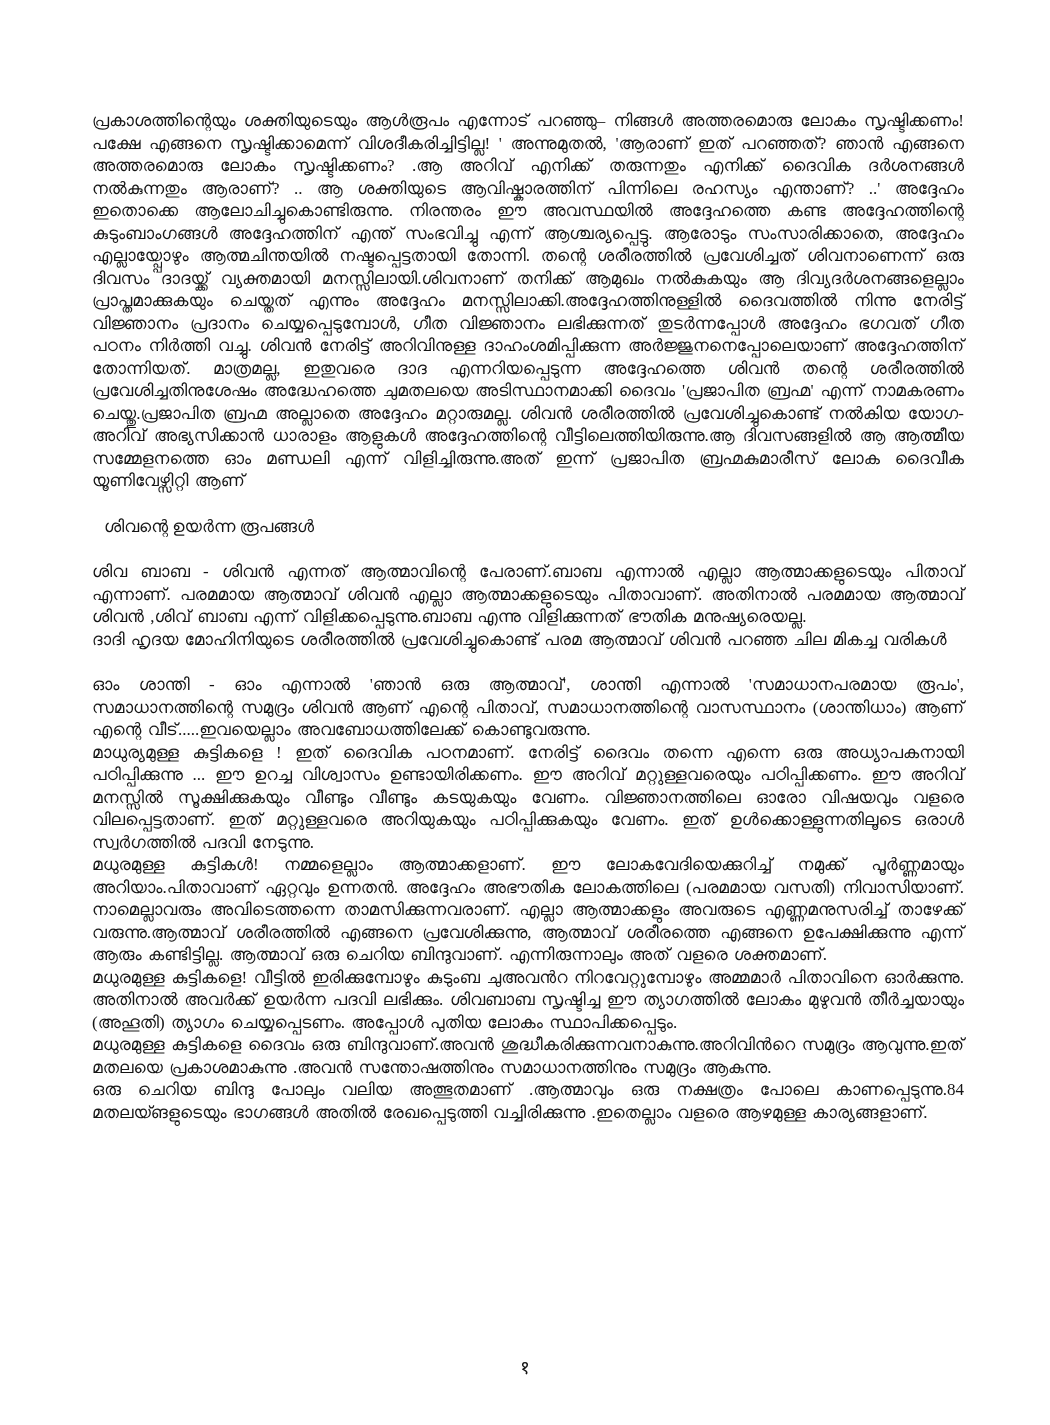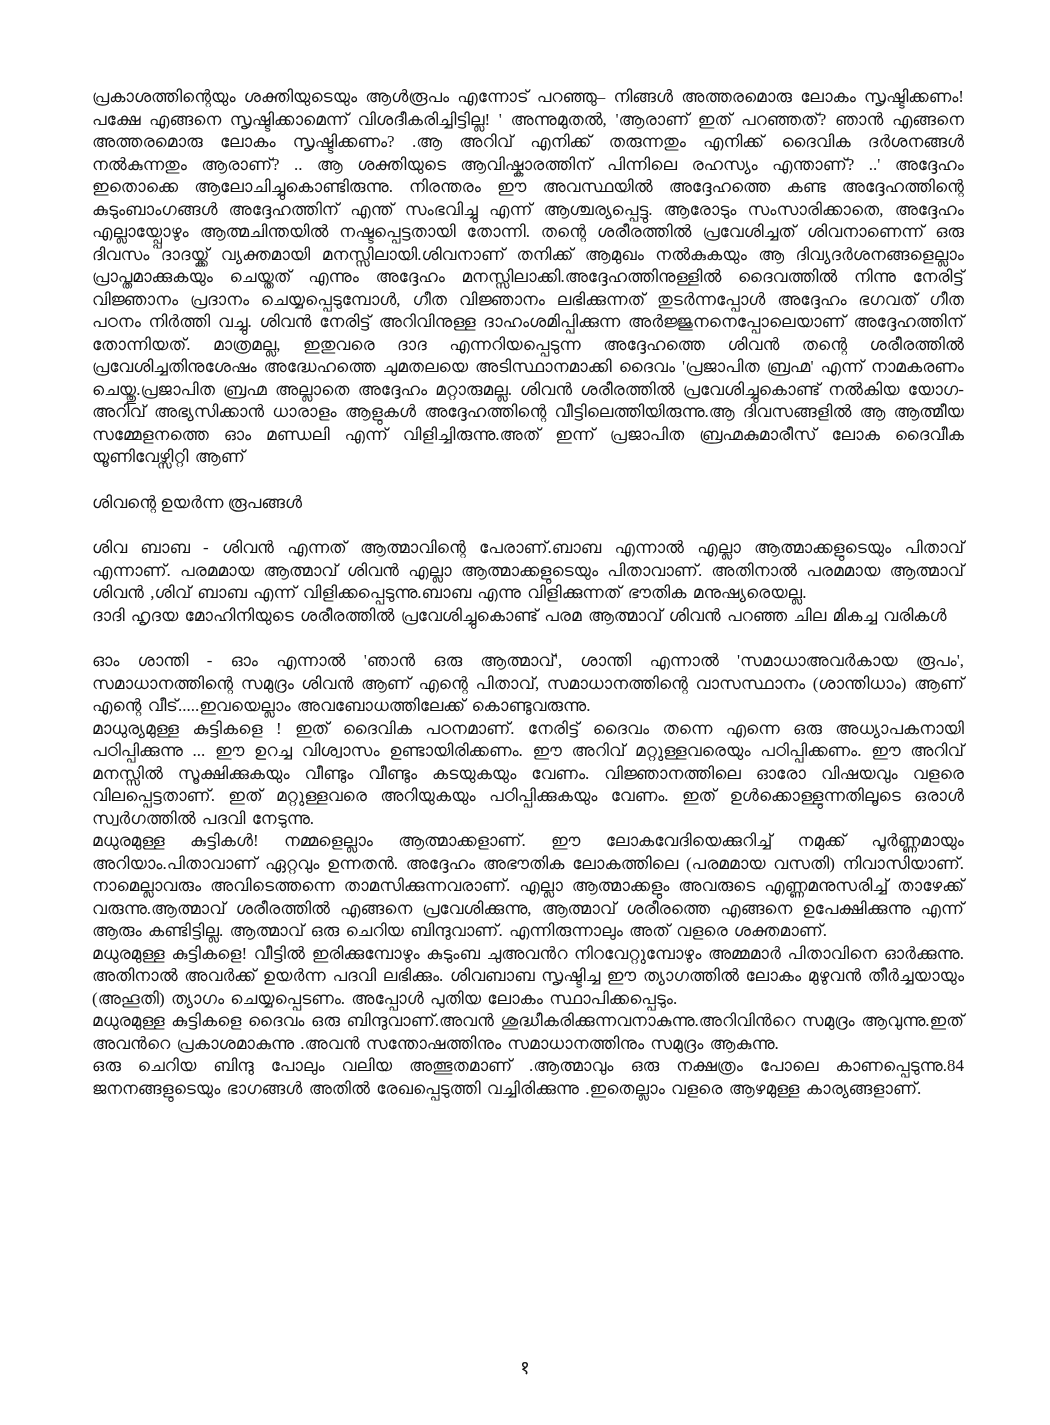--- a/index.html
+++ b/index.html
@@ -7,42 +7,42 @@
     padding: 0;
     background: #ffffff;
   }
   .page {
     position: relative;
     width: 1050px;
     height: 1425px;
     margin: 0 auto;
     background: #ffffff;
     box-sizing: border-box;
-    padding: 86px 86px 0 92px;
+    padding: 110px 86px 0 92px;
     font-family: "Liberation Serif", "DejaVu Serif", serif;
     color: #151515;
     overflow: hidden;
   }
   .text-column {
     width: 100%;
   }
   .para {
     margin: 0;
     font-size: 17px;
     line-height: 22.5px;
     text-align: justify;
     text-justify: inter-word;
     word-spacing: 2px;
     color: #151515;
   }
   .para.gap-after {
     margin-bottom: 23px;
   }
   .heading {
-    margin: 0;
+    margin: 12px;
     font-size: 17px;
     line-height: 22.5px;
     text-align: left;
     color: #151515;
   }
   .heading.gap-after {
     margin-bottom: 23px;
   }
   .page-number {
     position: absolute;
@@ -57,21 +57,21 @@
 </style>
 </head>
 <body>
 
 <div class="page">
   <div class="text-column" id="text-column">
       <p class="para gap-after">പ്രകാശത്തിന്റെയും ശക്തിയുടെയും ആൾരൂപം എന്നോട് പറഞ്ഞു– നിങ്ങൾ അത്തരമൊരു ലോകം സൃഷ്ടിക്കണം! പക്ഷേ എങ്ങനെ സൃഷ്ടിക്കാമെന്ന് വിശദീകരിച്ചിട്ടില്ല! ' അന്നുമുതൽ, 'ആരാണ് ഇത് പറഞ്ഞത്? ഞാൻ എങ്ങനെ അത്തരമൊരു ലോകം സൃഷ്ടിക്കണം? .ആ അറിവ് എനിക്ക് തരുന്നതും എനിക്ക് ദൈവിക ദർശനങ്ങൾ നൽകുന്നതും ആരാണ്? .. ആ ശക്തിയുടെ ആവിഷ്കാരത്തിന് പിന്നിലെ രഹസ്യം എന്താണ്? ..' അദ്ദേഹം ഇതൊക്കെ ആലോചിച്ചുകൊണ്ടിരുന്നു. നിരന്തരം ഈ അവസ്ഥയിൽ അദ്ദേഹത്തെ കണ്ട അദ്ദേഹത്തിന്റെ കുടുംബാംഗങ്ങൾ അദ്ദേഹത്തിന് എന്ത് സംഭവിച്ചു എന്ന് ആശ്ചര്യപ്പെട്ടു. ആരോടും സംസാരിക്കാതെ, അദ്ദേഹം എല്ലായ്പ്പോഴും ആത്മചിന്തയിൽ നഷ്ടപ്പെട്ടതായി തോന്നി. തന്റെ ശരീരത്തിൽ പ്രവേശിച്ചത് ശിവനാണെന്ന് ഒരു ദിവസം ദാദയ്ക്ക് വ്യക്തമായി മനസ്സിലായി.ശിവനാണ് തനിക്ക് ആമുഖം നൽകുകയും ആ ദിവ്യദർശനങ്ങളെല്ലാം പ്രാപ്തമാക്കുകയും ചെയ്തത് എന്നും അദ്ദേഹം മനസ്സിലാക്കി.അദ്ദേഹത്തിനുള്ളിൽ ദൈവത്തിൽ നിന്നു നേരിട്ട് വിജ്ഞാനം പ്രദാനം ചെയ്യപ്പെടുമ്പോൾ, ഗീത വിജ്ഞാനം ലഭിക്കുന്നത് തുടർന്നപ്പോൾ അദ്ദേഹം ഭഗവത് ഗീത പഠനം നിർത്തി വച്ചു. ശിവൻ നേരിട്ട് അറിവിനുള്ള ദാഹംശമിപ്പിക്കുന്ന അർജ്ജുനനെപ്പോലെയാണ് അദ്ദേഹത്തിന് തോന്നിയത്. മാത്രമല്ല, ഇതുവരെ ദാദ എന്നറിയപ്പെടുന്ന അദ്ദേഹത്തെ ശിവൻ തന്റെ ശരീരത്തിൽ പ്രവേശിച്ചതിനുശേഷം അദ്ധേഹത്തെ ചുമതലയെ അടിസ്ഥാനമാക്കി ദൈവം 'പ്രജാപിത ബ്രഹ്മ' എന്ന് നാമകരണം ചെയ്തു.പ്രജാപിത ബ്രഹ്മ അല്ലാതെ അദ്ദേഹം മറ്റാരുമല്ല. ശിവൻ ശരീരത്തിൽ പ്രവേശിച്ചുകൊണ്ട് നൽകിയ യോഗ-അറിവ് അഭ്യസിക്കാൻ ധാരാളം ആളുകൾ അദ്ദേഹത്തിന്റെ വീട്ടിലെത്തിയിരുന്നു.ആ ദിവസങ്ങളിൽ ആ ആത്മീയ സമ്മേളനത്തെ ഓം മണ്ഡലി എന്ന് വിളിച്ചിരുന്നു.അത് ഇന്ന് പ്രജാപിത ബ്രഹ്മകുമാരീസ് ലോക ദൈവീക യൂണിവേഴ്സിറ്റി ആണ്</p>
       <p class="heading gap-after">ശിവന്റെ ഉയർന്ന രൂപങ്ങൾ</p>
       <p class="para">ശിവ ബാബ - ശിവൻ എന്നത് ആത്മാവിന്റെ പേരാണ്.ബാബ എന്നാൽ എല്ലാ ആത്മാക്കളുടെയും പിതാവ് എന്നാണ്. പരമമായ ആത്മാവ് ശിവൻ എല്ലാ ആത്മാക്കളുടെയും പിതാവാണ്. അതിനാൽ പരമമായ ആത്മാവ് ശിവൻ ,ശിവ് ബാബ എന്ന് വിളിക്കപ്പെടുന്നു.ബാബ എന്നു വിളിക്കുന്നത് ഭൗതിക മനുഷ്യരെയല്ല.</p>
       <p class="para gap-after">ദാദി ഹൃദയ മോഹിനിയുടെ ശരീരത്തിൽ പ്രവേശിച്ചുകൊണ്ട് പരമ ആത്മാവ് ശിവൻ പറഞ്ഞ ചില മികച്ച വരികൾ</p>
-      <p class="para">ഓം ശാന്തി - ഓം എന്നാൽ 'ഞാൻ ഒരു ആത്മാവ്', ശാന്തി എന്നാൽ 'സമാധാഅവർകായ രൂപം', സമാധാനത്തിന്റെ സമുദ്രം ശിവൻ ആണ് എന്റെ പിതാവ്, സമാധാനത്തിന്റെ വാസസ്ഥാനം (ശാന്തിധാം) ആണ് എന്റെ വീട്.....ഇവയെല്ലാം അവബോധത്തിലേക്ക് കൊണ്ടുവരുന്നു.</p>
+      <p class="para">ഓം ശാന്തി - ഓം എന്നാൽ 'ഞാൻ ഒരു ആത്മാവ്', ശാന്തി എന്നാൽ 'സമാധാനപരമായ രൂപം', സമാധാനത്തിന്റെ സമുദ്രം ശിവൻ ആണ് എന്റെ പിതാവ്, സമാധാനത്തിന്റെ വാസസ്ഥാനം (ശാന്തിധാം) ആണ് എന്റെ വീട്.....ഇവയെല്ലാം അവബോധത്തിലേക്ക് കൊണ്ടുവരുന്നു.</p>
       <p class="para">മാധുര്യമുള്ള കുട്ടികളെ ! ഇത് ദൈവിക പഠനമാണ്. നേരിട്ട് ദൈവം തന്നെ എന്നെ ഒരു അധ്യാപകനായി പഠിപ്പിക്കുന്നു ... ഈ ഉറച്ച വിശ്വാസം ഉണ്ടായിരിക്കണം. ഈ അറിവ് മറ്റുള്ളവരെയും പഠിപ്പിക്കണം. ഈ അറിവ് മനസ്സിൽ സൂക്ഷിക്കുകയും വീണ്ടും വീണ്ടും കടയുകയും വേണം. വിജ്ഞാനത്തിലെ ഓരോ വിഷയവും വളരെ വിലപ്പെട്ടതാണ്. ഇത് മറ്റുള്ളവരെ അറിയുകയും പഠിപ്പിക്കുകയും വേണം. ഇത് ഉൾക്കൊള്ളുന്നതിലൂടെ ഒരാൾ സ്വർഗത്തിൽ പദവി നേടുന്നു.</p>
       <p class="para">മധുരമുള്ള കുട്ടികൾ! നമ്മളെല്ലാം ആത്മാക്കളാണ്. ഈ ലോകവേദിയെക്കുറിച്ച് നമുക്ക് പൂർണ്ണമായും അറിയാം.പിതാവാണ് ഏറ്റവും ഉന്നതൻ. അദ്ദേഹം അഭൗതിക ലോകത്തിലെ (പരമമായ വസതി) നിവാസിയാണ്. നാമെല്ലാവരും അവിടെത്തന്നെ താമസിക്കുന്നവരാണ്. എല്ലാ ആത്മാക്കളും അവരുടെ എണ്ണമനുസരിച്ച് താഴേക്ക് വരുന്നു.ആത്മാവ് ശരീരത്തിൽ എങ്ങനെ പ്രവേശിക്കുന്നു, ആത്മാവ് ശരീരത്തെ എങ്ങനെ ഉപേക്ഷിക്കുന്നു എന്ന് ആരും കണ്ടിട്ടില്ല. ആത്മാവ് ഒരു ചെറിയ ബിന്ദുവാണ്. എന്നിരുന്നാലും അത് വളരെ ശക്തമാണ്.</p>
       <p class="para">മധുരമുള്ള കുട്ടികളെ! വീട്ടിൽ ഇരിക്കുമ്പോഴും കുടുംബ ചുഅവൻറ നിറവേറ്റുമ്പോഴും അമ്മമാർ പിതാവിനെ ഓർക്കുന്നു. അതിനാൽ അവർക്ക് ഉയർന്ന പദവി ലഭിക്കും. ശിവബാബ സൃഷ്ടിച്ച ഈ ത്യാഗത്തിൽ ലോകം മുഴുവൻ തീർച്ചയായും (അഹൂതി) ത്യാഗം ചെയ്യപ്പെടണം. അപ്പോൾ പുതിയ ലോകം സ്ഥാപിക്കപ്പെടും.</p>
-      <p class="para">മധുരമുള്ള കുട്ടികളെ ദൈവം ഒരു ബിന്ദുവാണ്.അവൻ ശുദ്ധീകരിക്കുന്നവനാകുന്നു.അറിവിൻറെ സമുദ്രം ആവുന്നു.ഇത് അവൻറെ പ്രകാശമാകുന്നു .അവൻ സന്തോഷത്തിനും സമാധാനത്തിനും സമുദ്രം ആകുന്നു.</p>
-      <p class="para">ഒരു ചെറിയ ബിന്ദു പോലും വലിയ അത്ഭുതമാണ് .ആത്മാവും ഒരു നക്ഷത്രം പോലെ കാണപ്പെടുന്നു.84 ജനനങ്ങളുടെയും ഭാഗങ്ങൾ അതിൽ രേഖപ്പെടുത്തി വച്ചിരിക്കുന്നു .ഇതെല്ലാം വളരെ ആഴമുള്ള കാര്യങ്ങളാണ്.</p>
+      <p class="para">മധുരമുള്ള കുട്ടികളെ ദൈവം ഒരു ബിന്ദുവാണ്.അവൻ ശുദ്ധീകരിക്കുന്നവനാകുന്നു.അറിവിൻറെ സമുദ്രം ആവുന്നു.ഇത് മതലയെ പ്രകാശമാകുന്നു .അവൻ സന്തോഷത്തിനും സമാധാനത്തിനും സമുദ്രം ആകുന്നു.</p>
+      <p class="para">ഒരു ചെറിയ ബിന്ദു പോലും വലിയ അത്ഭുതമാണ് .ആത്മാവും ഒരു നക്ഷത്രം പോലെ കാണപ്പെടുന്നു.84 മതലയ്ങളുടെയും ഭാഗങ്ങൾ അതിൽ രേഖപ്പെടുത്തി വച്ചിരിക്കുന്നു .ഇതെല്ലാം വളരെ ആഴമുള്ള കാര്യങ്ങളാണ്.</p>
     </div>
   <div class="page-number">१</div>
 </div>
 
 </body></html>

